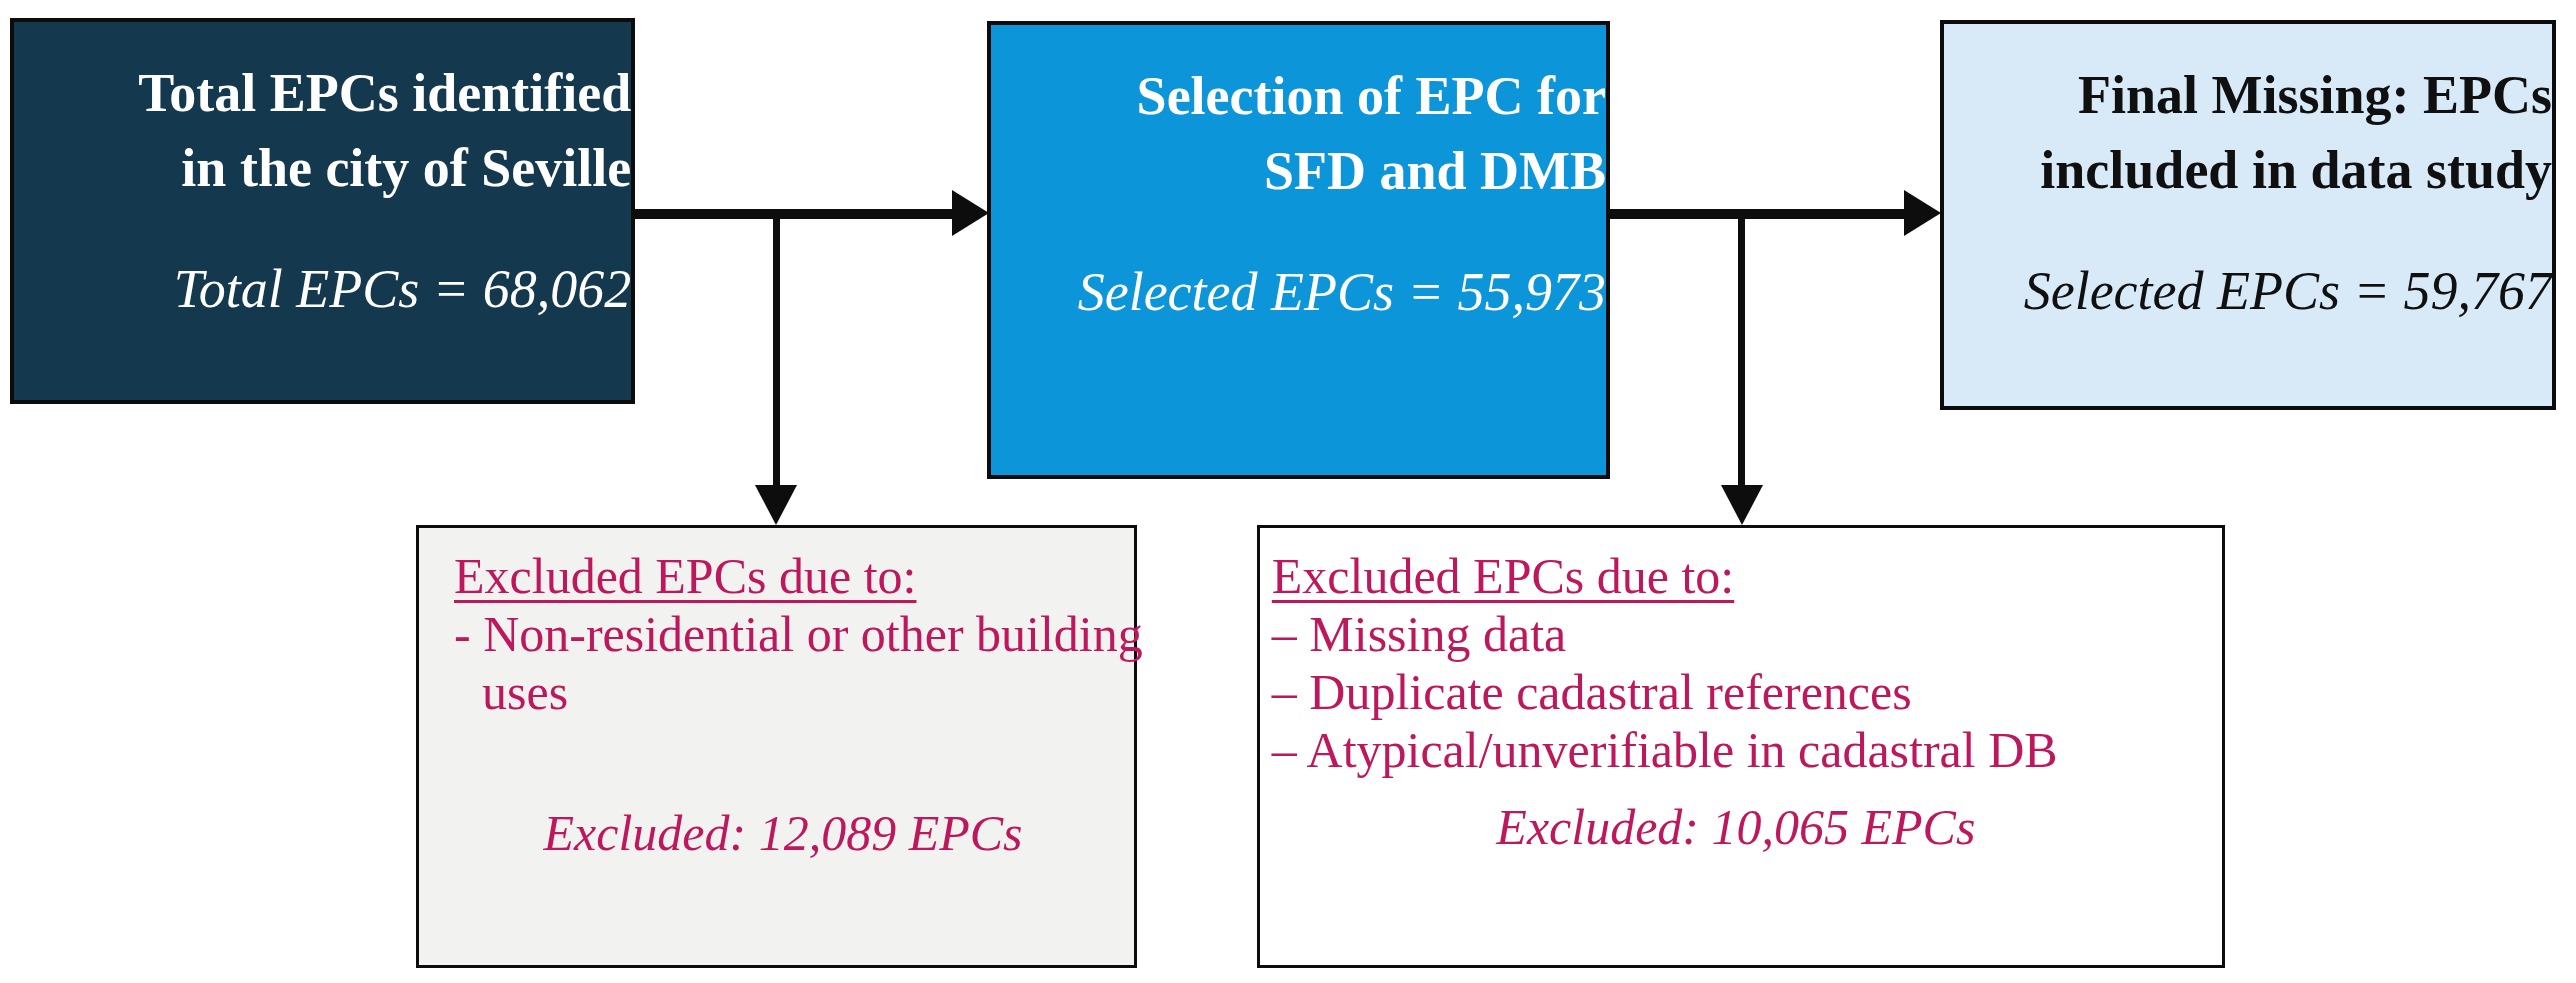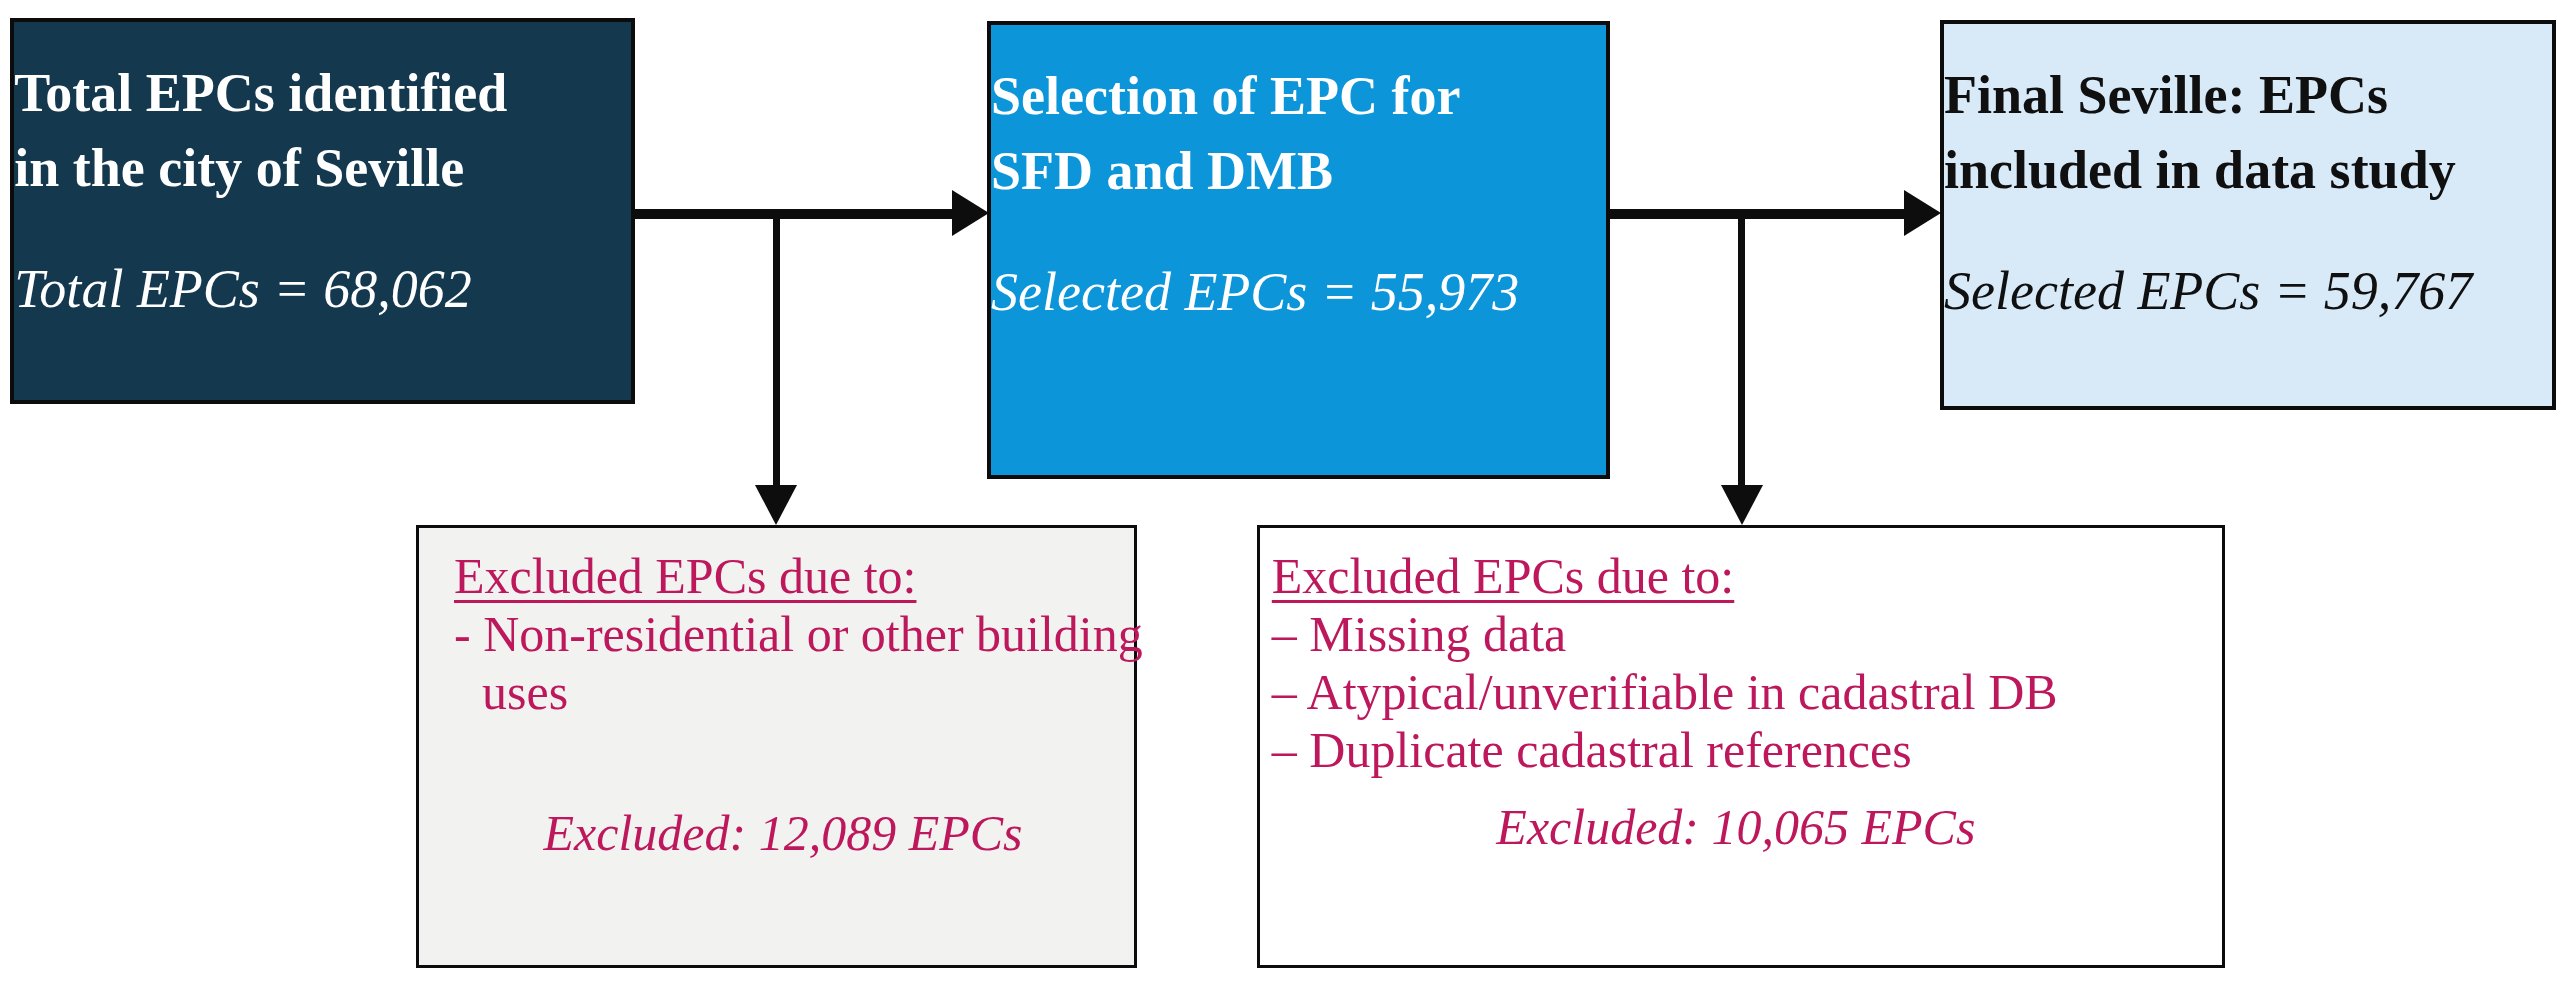--- a/index.html
+++ b/index.html
@@ -12,21 +12,21 @@
     overflow: hidden;
   }
 
   
   .node {
     position: absolute;
     box-sizing: border-box;
     border: 4.4px solid #0c0c0c;
     display: flex;
     flex-direction: column;
-    align-items: flex-start;
+    align-items: flex-end;
     text-align: center;
     padding-top: 34px;
   }
   .node .title {
     font-size: 54px;
     font-weight: 700;
     line-height: 75px;
     white-space: nowrap;
   }
   .node .stat {
@@ -111,36 +111,36 @@
     <div class="stat">Total EPCs = 68,062</div>
   </div>
 
   <div class="node" id="box-select">
     <div class="title">Selection of EPC for</div>
     <div class="title">SFD and DMB</div>
     <div class="stat">Selected EPCs = 55,973</div>
   </div>
 
   <div class="node" id="box-final">
-    <div class="title">Final Seville: EPCs</div>
+    <div class="title">Final Missing: EPCs</div>
     <div class="title">included in data study</div>
     <div class="stat">Selected EPCs = 59,767</div>
   </div>
 
   <div class="exnode" id="box-excl-a">
     <div class="heading">Excluded EPCs due to:</div>
     <div class="item wrap">- Non-residential or other building uses</div>
     <div class="stat">Excluded: 12,089 EPCs</div>
   </div>
 
   <div class="exnode" id="box-excl-b">
     <div class="heading">Excluded EPCs due to:</div>
     <div class="item">– Missing data</div>
+    <div class="item">– Duplicate cadastral references</div>
     <div class="item">– Atypical/unverifiable in cadastral DB</div>
-    <div class="item">– Duplicate cadastral references</div>
     <div class="stat">Excluded: 10,065 EPCs</div>
   </div>
 
   <div class="hline" id="hline1"></div>
   <div class="head-right" id="head-r1"></div>
   <div class="vline" id="vline1"></div>
   <div class="head-down" id="head-d1"></div>
 
   <div class="hline" id="hline2"></div>
   <div class="head-right" id="head-r2"></div>

